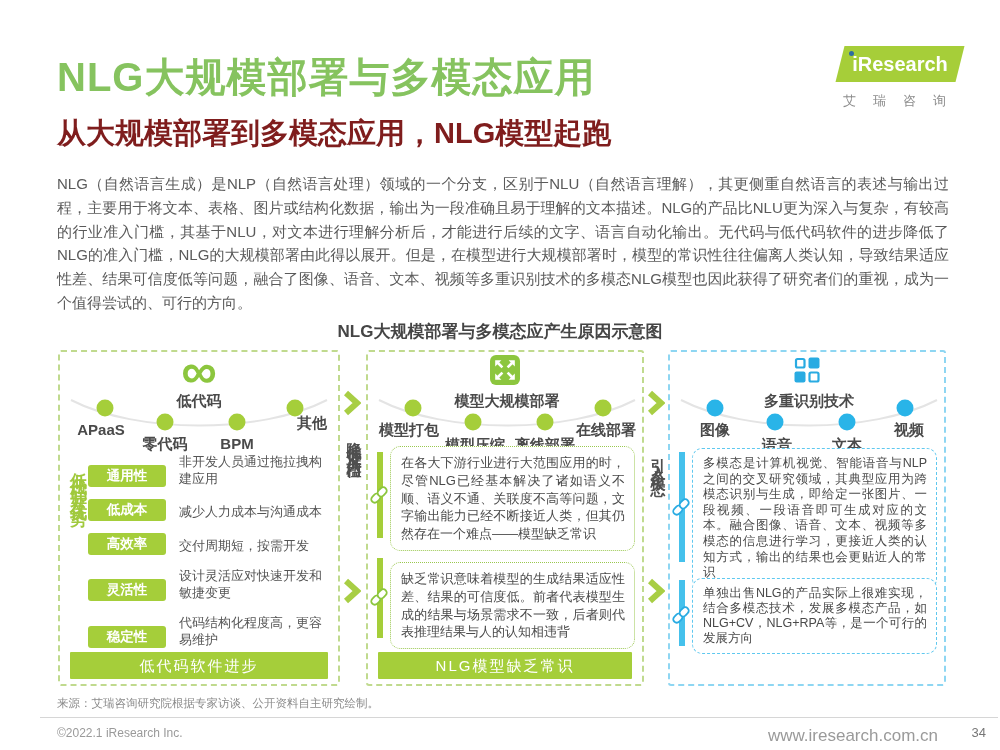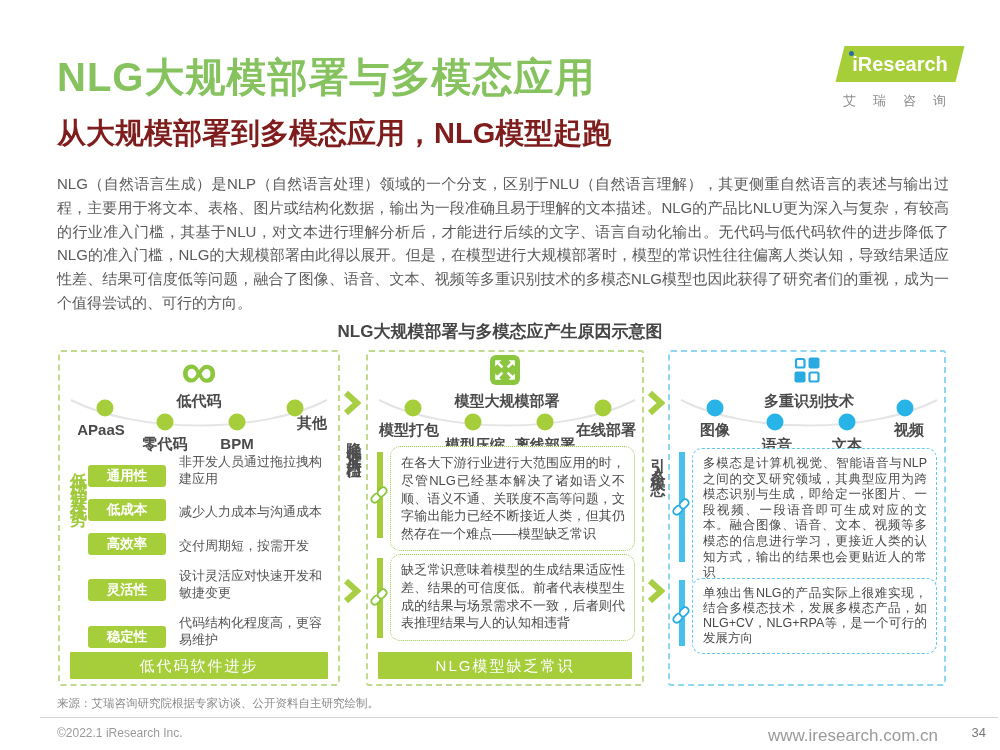--- a/index.html
+++ b/index.html
@@ -176,21 +176,21 @@
       </g>
     </svg>
     <div class="dotted-box" style="top:94px;">在各大下游行业进行大范围应用的时，尽管NLG已经基本解决了诸如语义不顺、语义不通、关联度不高等问题，文字输出能力已经不断接近人类，但其仍然存在一个难点——模型缺乏常识</div>
     <div class="vbar" style="top:206px; height:80px;"></div>
     <svg class="link-icon" style="top:234px;" viewBox="0 0 22 22">
       <g transform="rotate(-45 11 11)" fill="#fff" stroke="#8cc63e" stroke-width="1.8">
         <rect x="1.5" y="7.5" width="10" height="7" rx="3.5"></rect>
         <rect x="10.5" y="7.5" width="10" height="7" rx="3.5"></rect>
       </g>
     </svg>
-    <div class="dotted-box" style="top:202px;font-family:Liberation Mono, monospace;">缺乏常识意味着模型的生成结果适应性差、结果的可信度低。前者代表模型生成的结果与场景需求不一致，后者则代表推理结果与人的认知相违背</div>
+    <div class="dotted-box" style="top:210px;">缺乏常识意味着模型的生成结果适应性差、结果的可信度低。前者代表模型生成的结果与场景需求不一致，后者则代表推理结果与人的认知相违背</div>
     <div class="banner">NLG模型缺乏常识</div>
   </div>
 
   <svg class="chevron" style="left:647px; top:390px;" viewBox="0 0 18 26">
     <polyline points="3,3 14,13 3,23" fill="none" stroke="#a8ce44" stroke-width="6"></polyline>
   </svg>
   <div class="conn-label" style="left:648px; top:446px; letter-spacing:6px;">引入多模态</div>
   <svg class="chevron" style="left:647px; top:578px;" viewBox="0 0 18 26">
     <polyline points="3,3 14,13 3,23" fill="none" stroke="#a8ce44" stroke-width="6"></polyline>
   </svg>

